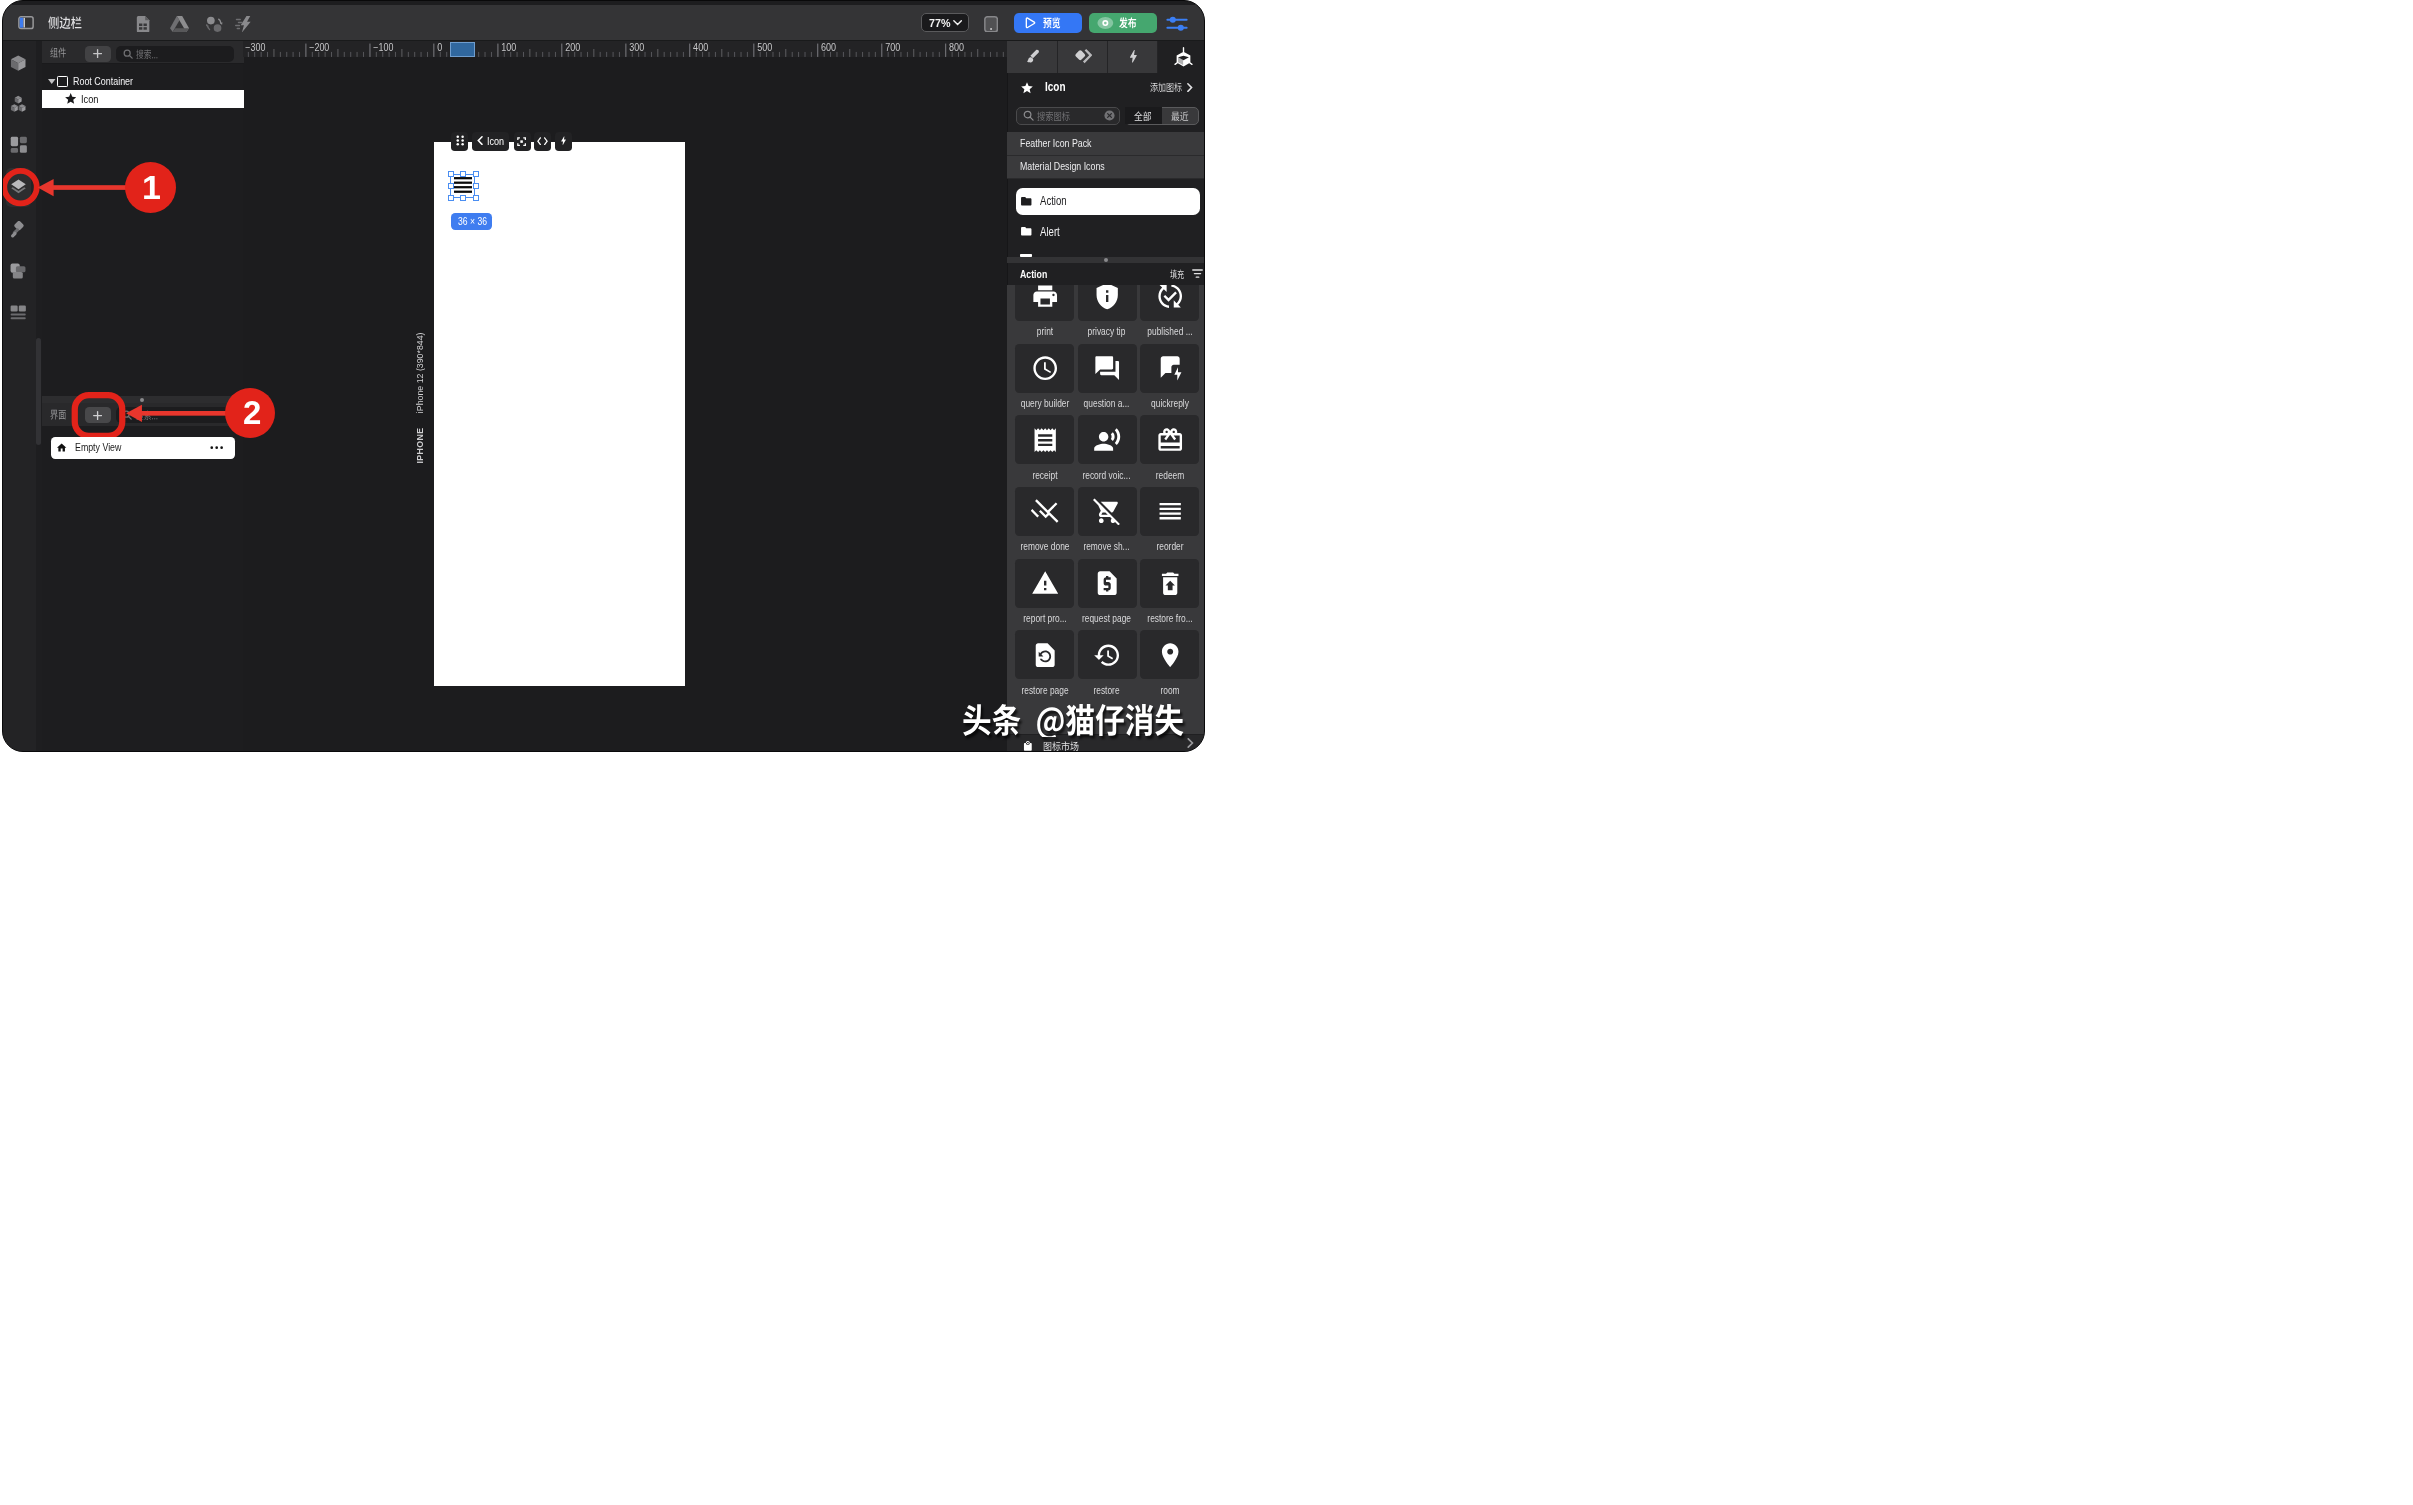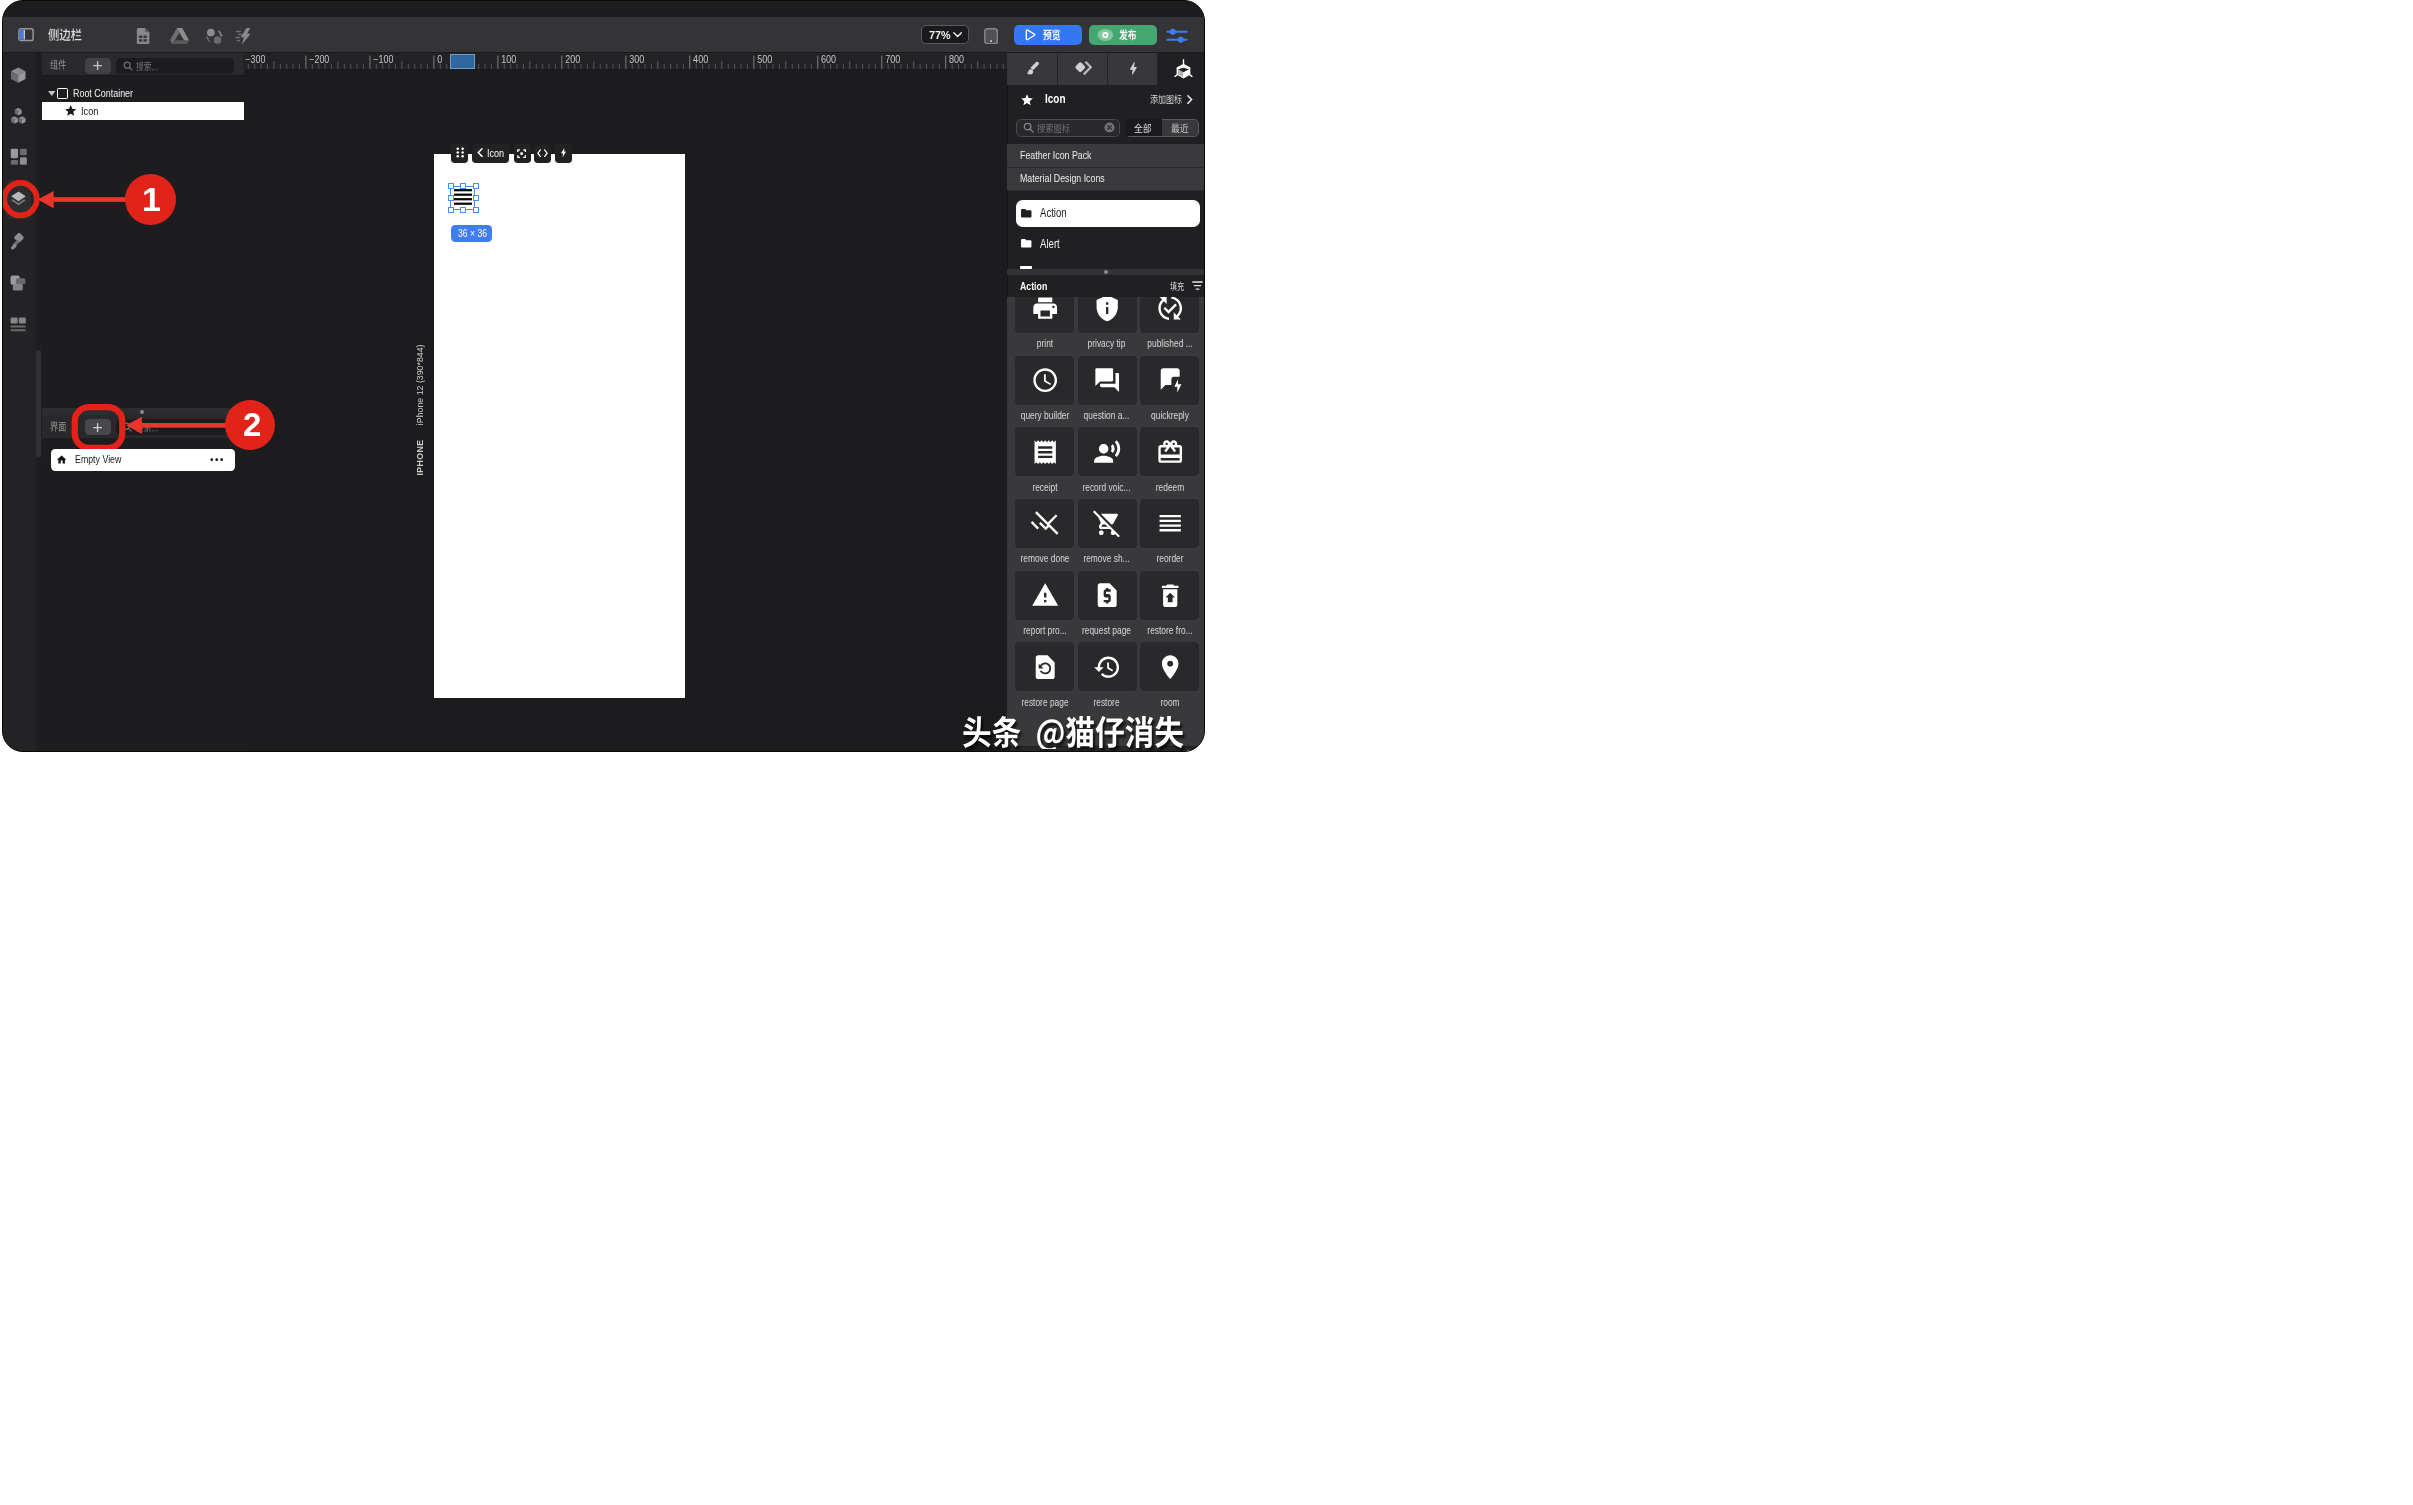--- a/index.html
+++ b/index.html
@@ -1,17 +1,17 @@
 <!DOCTYPE html>
 <html style="font-size:13.4px"><head><meta charset="utf-8"><style>
 *{margin:0;padding:0;box-sizing:border-box}
 html,body{width:1207px;height:753px;background:#fff;font-family:"Liberation Sans",sans-serif;overflow:hidden}
 #win{position:absolute;left:2.1px;top:0;width:1203px;height:752px;background:#1d1d1f;
 border:0.8px solid #09090a;border-radius:21px;overflow:hidden}
-#c{position:absolute;left:-2.1px;top:16px;width:1207px;height:753px}
+#c{position:absolute;left:-2.1px;top:4px;width:1207px;height:753px}
 .abs{position:absolute}
 </style></head><body>
 <div id="win">
     <div id="c">
       <div style="position:absolute;left:0px;top:0px;width:1207px;height:36px;background:#343436;border-bottom:0.8px solid #191a1b"></div>
       <div style="position:absolute;left:2.1px;top:36px;width:33px;height:717px;background:#232325"></div>
       <div style="position:absolute;left:35px;top:36px;width:5.9px;height:717px;background:#1e1e20"></div>
       <div style="position:absolute;left:35px;top:333px;width:5px;height:107px;background:#323235;border-radius:2.5px"></div>
       <div style="position:absolute;left:41px;top:36px;width:202px;height:717px;background:#1d1d1f"></div>
       <div style="position:absolute;left:242px;top:36px;width:764px;height:717px;background:#1c1c1e"></div>

